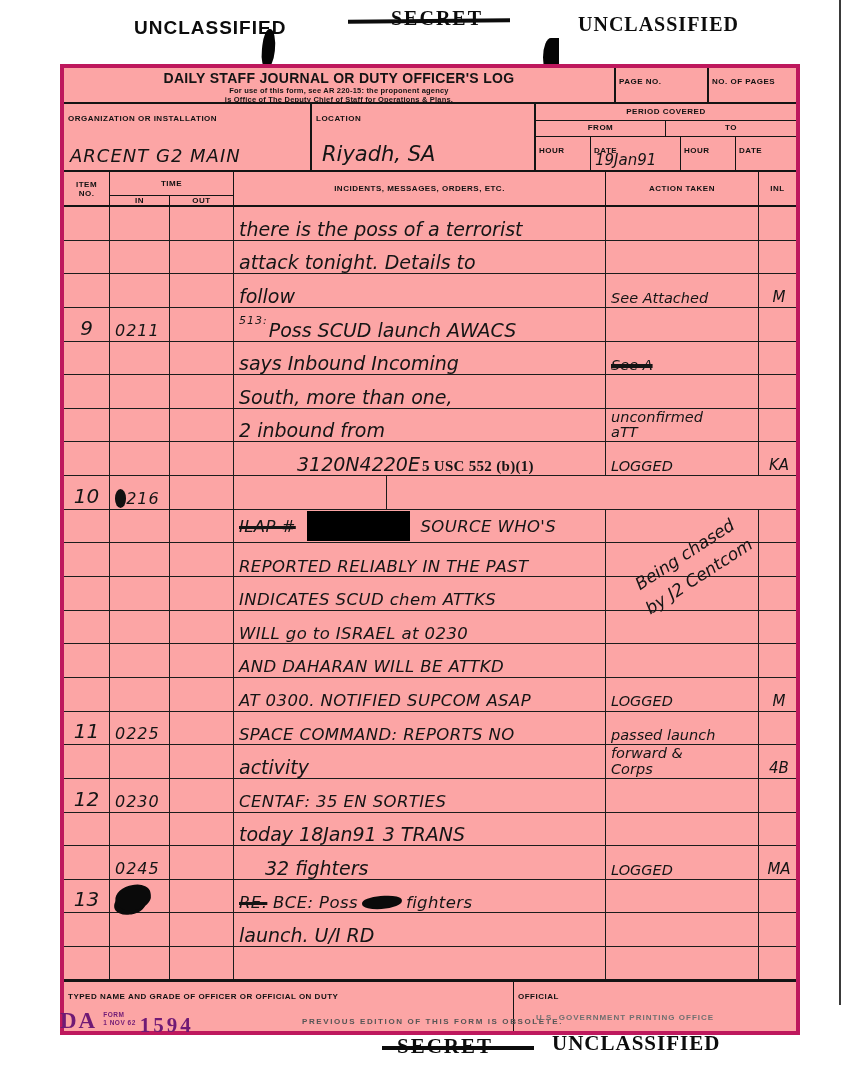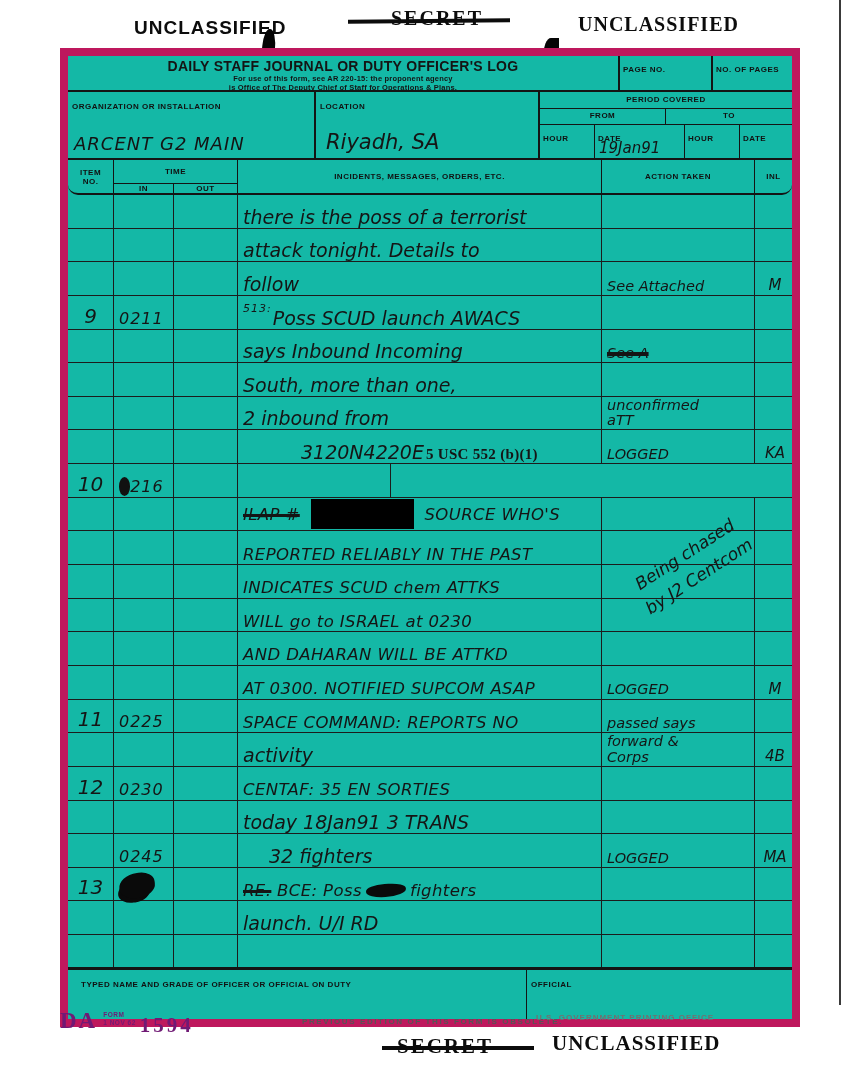--- a/index.html
+++ b/index.html
@@ -18,21 +18,21 @@
   .cls-botctr   { position:absolute; left:397px; top:1034px; font:bold 21px "Liberation Serif",serif; letter-spacing:2px; color:#0c0c0c; }
   .strike-bot   { position:absolute; left:382px; top:1046px; width:152px; height:4px; background:#0c0c0c; }
   .cls-botright { position:absolute; left:552px; top:1031px; font:bold 21px "Liberation Serif",serif; letter-spacing:1px; color:#0c0c0c; }
 
   
   .blob1 { position:absolute; left:262px; top:29px; width:13px; height:40px; background:#050505; border-radius:45% 55% 50% 50%; transform:rotate(6deg); }
   .blob2 { position:absolute; left:543px; top:38px; width:16px; height:39px; background:#050505; border-radius:50% 0 0 50% / 50% 0 0 50%; }
   .scan-edge { position:absolute; left:839px; top:0; width:2px; height:1005px; background:#3a3a3a; }
 
   
-  .form { position:absolute; left:60px; top:48px; width:740px; border:8px solid #be185d; background:#14b8a6; }
+  .form { position:absolute; left:60px; top:64px; width:740px; border:4px solid #be185d; background:#fca5a5; }
 
   .title-row { display:flex; height:36px; border-bottom:2px solid #141414; }
   .title-cell { width:552px; border-right:2px solid #141414; text-align:center; padding-top:2px; }
   .form-title { font:bold 14px "Liberation Sans",sans-serif; letter-spacing:.3px; }
   .form-sub { font:bold 7.5px "Liberation Sans",sans-serif; line-height:1.25; letter-spacing:.2px; }
   .form-sub.u { text-decoration:underline; }
   .pageno-cell { width:93px; border-right:2px solid #141414; padding:2px 3px; }
   .pages-cell  { flex:1; padding:2px 3px; }
   .lbl { font:bold 8px "Liberation Sans",sans-serif; letter-spacing:.5px; color:#111; }
 
@@ -48,21 +48,21 @@
   .hd-box { padding:2px 3px; position:relative; }
   .hd-box.b { border-right:1px solid #141414; }
   .hb1 { width:55px; } .hb2 { width:90px; } .hb3 { width:55px; } .hb4 { flex:1; }
 
   .hw  { font-family:"DejaVu Sans",sans-serif; font-style:italic; color:#151515; }
   .org-val { position:absolute; left:6px; bottom:4px; font-size:18px; letter-spacing:1px; font-style:italic; font-family:"DejaVu Sans",sans-serif; }
   .loc-val { position:absolute; left:10px; bottom:4px; font-size:21px; }
   .fromdate-val { position:absolute; left:4px; bottom:1px; font-size:15px; }
 
   
-  .cols-hdr { display:flex; height:35px; border-bottom:2px solid #141414;border-radius:10px; }
+  .cols-hdr { display:flex; height:35px; border-bottom:2px solid #141414; }
   .ch { border-right:1px solid #141414; display:flex; flex-direction:column; align-items:center; justify-content:center; }
   .ch-item { width:46px; line-height:1.2; }
   .ch-time { width:124px; }
   .time-top { height:34px; display:flex; align-items:center; justify-content:center; width:100%; border-bottom:1px solid #141414; }
   .time-bot { flex:1; display:flex; width:100%; }
   .time-bot > div { display:flex; align-items:center; justify-content:center; }
   .time-in-h { width:60px; border-right:1px solid #141414; }
   .time-out-h { flex:1; }
   .ch-inc { flex:1; }
   .ch-act { width:153px; }
@@ -91,21 +91,21 @@
   .scribbled { text-decoration:line-through; text-decoration-thickness:4px; }
   .redact { display:inline-block; width:103px; height:30px; background:#000; vertical-align:-9px; margin:0 10px 0 6px; }
   .scrib { display:inline-block; width:40px; height:13px; background:#0a0a0a; border-radius:50% 45% 55% 50%; vertical-align:-1px; margin:0 4px; transform:rotate(-4deg); }
   .bigscrib { display:inline-block; width:36px; height:25px; background:#0a0a0a; border-radius:60% 45% 55% 50%; transform:rotate(-8deg); margin-bottom:1px; box-shadow:-4px 6px 0 -2px #0a0a0a; }
   .inkblob { color:transparent; background:#111; border-radius:50%; }
   .stamp { font-family:"Liberation Serif",serif; font-weight:bold; font-style:normal; font-size:15px; margin-left:2px; letter-spacing:.3px; }
 
   .diag-note { position:absolute; left:612px; top:540px; width:160px; font-family:"DejaVu Sans",sans-serif; font-style:italic; font-size:17px; color:#151515; white-space:pre-line; line-height:1.5; transform:rotate(-33deg); text-align:center; }
 
   
-  .sig-band { display:flex; height:50px; border-top:1px solid #141414;padding-left:9px; }
+  .sig-band { display:flex; height:50px; border-top:1px solid #141414; }
   .sig-left { width:450px; border-right:1px solid #141414; padding:3px 4px; }
   .sig-right { flex:1; padding:3px 4px; }
 
   
   .footer { position:absolute; left:60px; top:1008px; width:740px; height:30px; color:#4a4a4a; }
   .da-block { position:absolute; left:0; top:0; display:flex; align-items:flex-start; color:#701a75; }
   .da-big { font:bold 23px "Liberation Serif",serif; letter-spacing:2px; }
   .da-small { display:flex; flex-direction:column; font:bold 6.5px "Liberation Sans",sans-serif; margin:3px 4px 0 6px; line-height:1.2; letter-spacing:.5px; }
   .da-num { font:bold 21px "Liberation Serif",serif; letter-spacing:3px; margin-top:5px; }
   .obsolete { position:absolute; left:242px; top:9px; font:bold 8px "Liberation Sans",sans-serif; letter-spacing:1.6px; color:#555; }
@@ -366,21 +366,21 @@
           <span class="hw item-val">11</span>
         </div>
         <div class="c c-in">
           <span class="hw time-val">0225</span>
         </div>
         <div class="c c-out"></div>
         <div class="c c-inc">
           <span class="inc-line caps hw"><span>SPACE COMMAND: REPORTS NO</span></span>
         </div>
         <div class="c c-act">
-          <span class="hw act-val">passed says</span>
+          <span class="hw act-val">passed launch</span>
         </div>
         <div class="c c-inl"></div>
       </div>
       <div class="trow">
         <div class="c c-item"></div>
         <div class="c c-in"></div>
         <div class="c c-out"></div>
         <div class="c c-inc">
           <span class="inc-line hw"><span>activity</span></span>
         </div>

